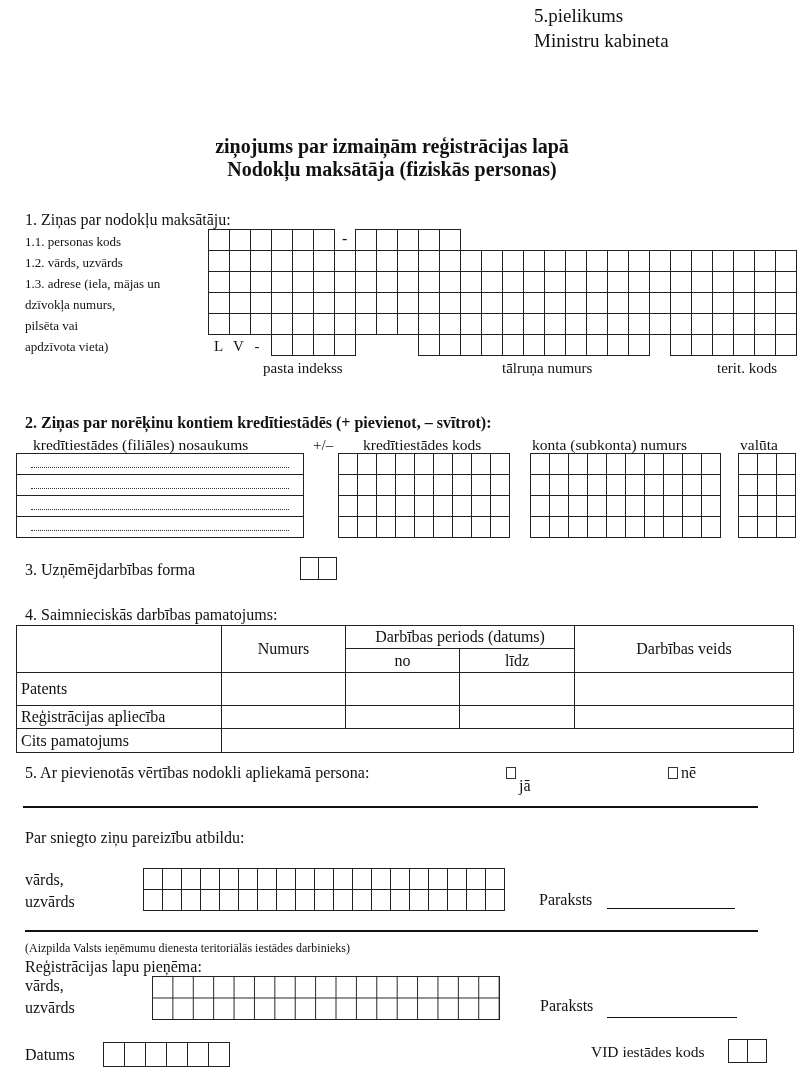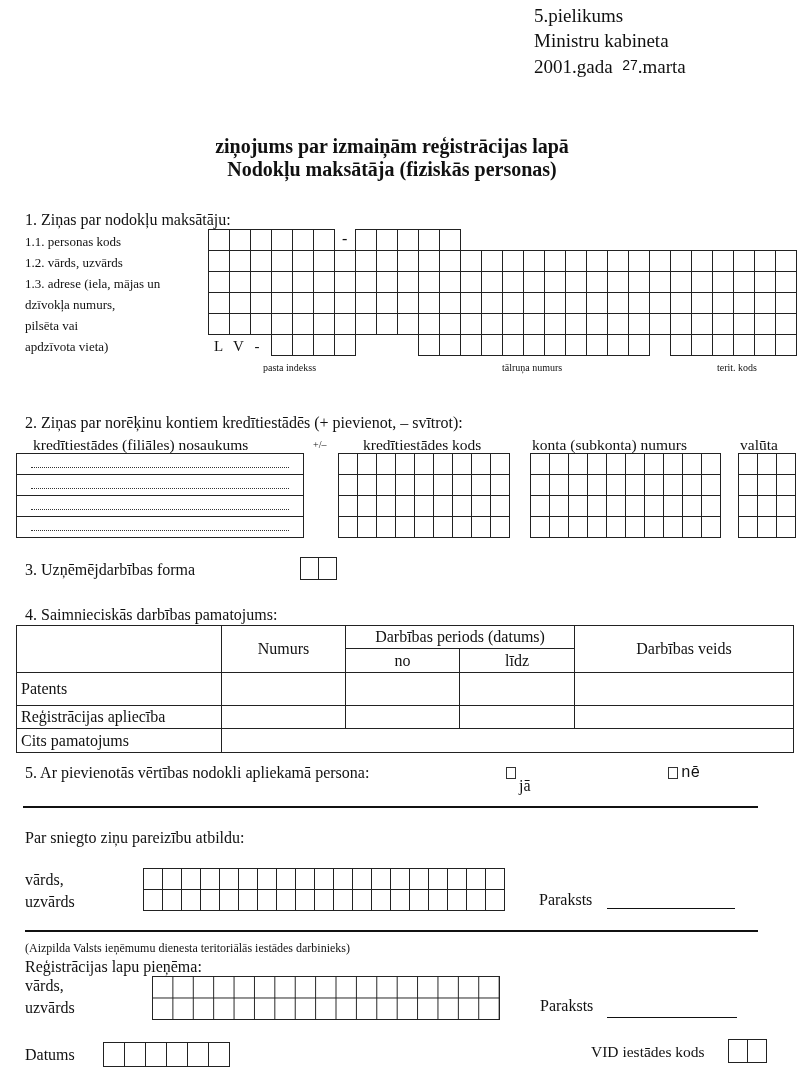--- a/index.html
+++ b/index.html
@@ -1,21 +1,21 @@
 <!DOCTYPE html>
 <html><head>
 <meta charset="utf-8">
 <style>
   html,body{margin:0;padding:0;background:#fff;}
   body{width:800px;height:1072px;position:relative;overflow:hidden;
        font-family:"Liberation Serif","DejaVu Serif",serif;color:#111;}
   .abs{position:absolute;white-space:nowrap;}
   .t16{font-size:16px;line-height:20px;}
   .t15{font-size:15.5px;line-height:18px;}
-  .t13{font-size:10px;line-height:16px;text-align:right;}
+  .t13{font-size:15px;line-height:16px;text-align:right;}
   .grid{position:absolute;box-sizing:content-box;
         background-image:linear-gradient(to right,#222 1px,transparent 1px),
                          linear-gradient(to bottom,#222 1px,transparent 1px);
         border-right:1px solid #222;border-bottom:1px solid #222;}
   .hline{position:absolute;background:#111;}
   .header-note{left:534px;top:3px;font-size:19px;line-height:25px;}
   .header-note .typed{font-family:"Liberation Sans","DejaVu Sans",sans-serif;font-size:14px;vertical-align:3px;}
   .title{left:0;top:135px;width:784px;text-align:center;font-weight:bold;font-size:20px;line-height:23px;}
   .sub-labels{left:25px;top:231px;font-size:13px;line-height:21px;}
   .sub-labels div{height:21px;}
@@ -28,21 +28,20 @@
   table.basis td{border:1px solid #222;padding:0 4px;line-height:18px;overflow:hidden;white-space:nowrap;}
   table.basis td.c{text-align:center;}
   .cb{position:absolute;width:8px;height:10px;border:1px solid #333;}
 </style>
 </head>
 <body>
 
 <div class="abs header-note">
   <div>5.pielikums</div>
   <div>Ministru kabineta</div>
-  <div><span>2001.gada</span>&nbsp;&nbsp;<span class="typed">27</span><span>.marta</span></div>
 </div>
 
 <div class="abs title">
   <div>ziņojums par izmaiņām reģistrācijas lapā</div>
   <div>Nodokļu maksātāja (fiziskās personas)</div>
 </div>
 
 <div class="abs t16" style="left:25px;top:210px;">1. Ziņas par nodokļu maksātāju:</div>
 <div class="abs sub-labels">
   <div>1.1. personas kods</div>
@@ -60,21 +59,21 @@
 
 <div class="abs" style="left:214px;top:337px;font-size:15px;line-height:18px;word-spacing:7px;">L V -</div>
 <div class="grid" style="left:271px;top:334px;width:84px;height:21px;background-size:21px 100%,100% 21px;"></div>
 <div class="grid" style="left:418px;top:334px;width:231px;height:21px;background-size:21px 100%,100% 21px;"></div>
 <div class="grid" style="left:670px;top:334px;width:126px;height:21px;background-size:21px 100%,100% 21px;"></div>
 
 <div class="abs t13" style="left:263px;top:360px;">pasta indekss</div>
 <div class="abs t13" style="left:502px;top:360px;">tālruņa numurs</div>
 <div class="abs t13" style="left:717px;top:360px;">terit. kods</div>
 
-<div class="abs t16" style="left:25px;top:413px;">2. Ziņas par norēķinu kontiem kredītiestādēs (+ pievienot, – svītrot):</div>
+<div class="abs t16" style="left:25px;top:413px;font-weight:bold;">2. Ziņas par norēķinu kontiem kredītiestādēs (+ pievienot, – svītrot):</div>
 <div class="abs t15" style="left:33px;top:436px;">kredītiestādes (filiāles) nosaukums</div>
 <div class="abs t13" style="left:313px;top:437px;">+/–</div>
 <div class="abs t15" style="left:363px;top:436px;">kredītiestādes kods</div>
 <div class="abs t15" style="left:532px;top:436px;">konta (subkonta) numurs</div>
 <div class="abs t15" style="left:740px;top:436px;">valūta</div>
 
 <div class="name-table">
   <div class="name-row">
       <div class="dots"></div>
     </div>
@@ -133,21 +132,21 @@
     <td>Cits pamatojums</td>
     <td colspan="4"></td>
   </tr>
 </tbody>
   </table>
 
 <div class="abs t16" style="left:25px;top:763px;">5. Ar pievienotās vērtības nodokli apliekamā persona:</div>
 <div class="cb" style="left:506px;top:767px;"></div>
 <div class="abs t16" style="left:519px;top:776px;">jā</div>
 <div class="cb" style="left:668px;top:767px;"></div>
-<div class="abs t16" style="left:681px;top:763px;font-family:Liberation Mono, monospace;">nē</div>
+<div class="abs t16" style="left:681px;top:763px;">nē</div>
 
 <div class="hline" style="left:23px;top:806px;width:735px;height:2px;"></div>
 
 <div class="abs t16" style="left:25px;top:828px;">Par sniegto ziņu pareizību atbildu:</div>
 <div class="abs t16" style="left:25px;top:870px;">vārds,</div>
 <div class="abs t16" style="left:25px;top:892px;">uzvārds</div>
 <div class="grid" style="left:143px;top:868px;width:361px;height:42px;background-size:19px 100%,100% 21px;"></div>
 <div class="abs t16" style="left:539px;top:890px;">Paraksts</div>
 <div class="hline" style="left:607px;top:908px;width:128px;height:1px;"></div>
 

